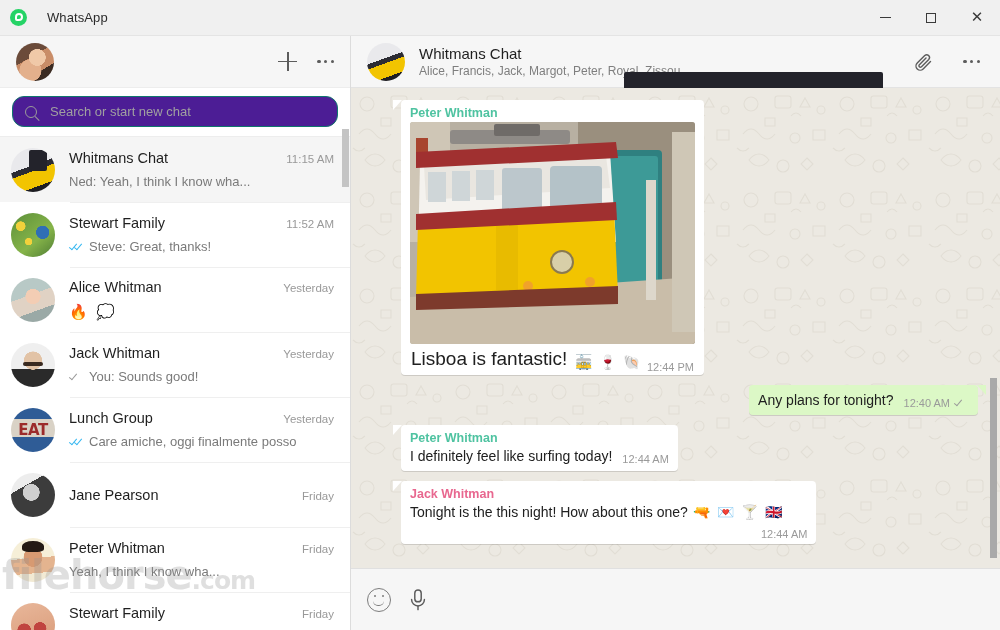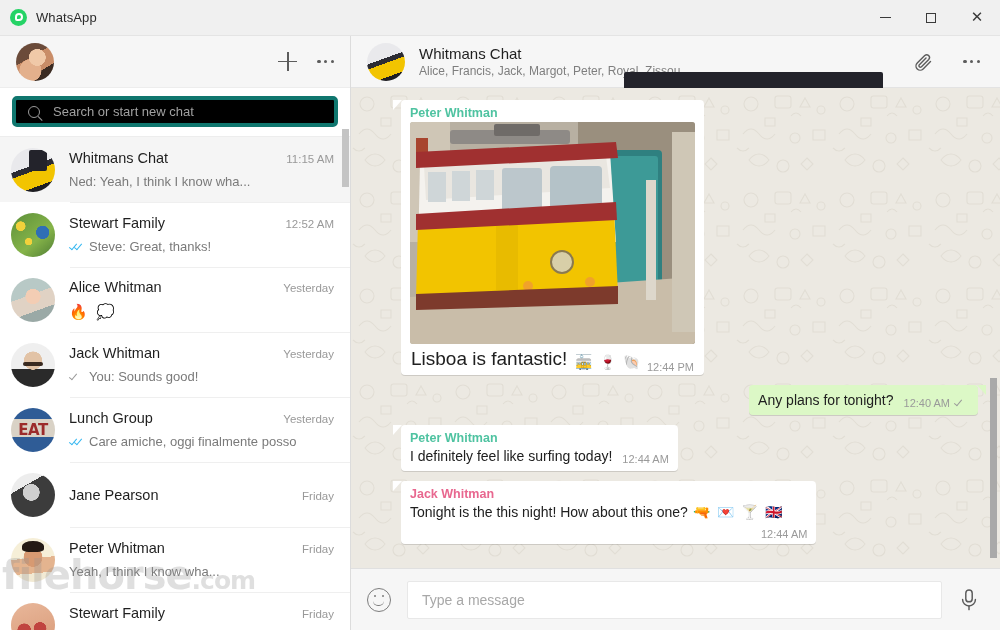--- a/index.html
+++ b/index.html
@@ -10,21 +10,21 @@
     background: #ffffff;
   }
 
   
   .titlebar {
     height: 36px; background: #f0f0f0;
     display: flex; align-items: center;
     border-bottom: 1px solid #e4e4e4;
     position: relative;
   }
-  .tb-left { display: flex; align-items: center; padding-left: 10px; gap: 9px; }
+  .tb-left { display: flex; align-items: center; padding-left: 10px; gap: 20px; }
   .wa-logo {
     width: 17px; height: 17px; border-radius: 50%;
     background: #25d366; position: relative; flex: none;
   }
   .wa-logo::after {
     content: ""; position: absolute; left: 4.5px; top: 4px;
     width: 8px; height: 8px;
     border: 2px solid #fff; border-radius: 50% 50% 50% 2px;
     box-sizing: border-box;
   }
@@ -67,22 +67,22 @@
   .icon-plus::before, .icon-plus::after {
     content: ""; position: absolute; background: #5c5c5c;
   }
   .icon-plus::before { left: 9px; top: 0; width: 1.4px; height: 19px; }
   .icon-plus::after { top: 9px; left: 0; height: 1.4px; width: 19px; }
   .icon-dots { display: flex; gap: 3.5px; cursor: pointer; padding: 6px 0; }
   .icon-dots i { width: 3.2px; height: 3.2px; border-radius: 50%; background: #5c5c5c; display: block; }
 
   .search-wrap { padding: 8px 12px 9px; background: #fff; flex: none; border-bottom: 1px solid #ededed;}
   .search-box {
-    height: 31px; background: #000000; border: 4px solid #0f766e;
-    border-radius: 5px; display: flex; align-items: center; padding: 0 12px; gap: 13px;
+    height: 31px; background: #4c1d95; border: 1px solid #0f766e;
+    border-radius: 12px; display: flex; align-items: center; padding: 0 12px; gap: 13px;
   }
   .icon-search {
     width: 12px; height: 12px; border: 1.4px solid #9a9a9a;
     border-radius: 50%; position: relative; flex: none;
   }
   .icon-search::after {
     content: ""; position: absolute; right: -4px; bottom: -3px;
     width: 6px; height: 1.4px; background: #9a9a9a; transform: rotate(45deg);
   }
   .search-ph { font-size: 13px; color: #a0a0a0; }
@@ -318,21 +318,21 @@
             <div class="chat-line2">
               <span class="chat-msg">Ned: Yeah, I think I know wha...</span>
             </div>
           </div>
         </div>
         <div class="chat-row">
           <div class="av av-flower"></div>
           <div class="chat-body">
             <div class="chat-line1">
               <span class="chat-name">Stewart Family</span>
-              <span class="chat-time">12:52 AM</span>
+              <span class="chat-time">11:52 AM</span>
             </div>
             <div class="chat-line2">
               <span class="tick read">
                 <i></i>
                 <i></i>
               </span>
               <span class="chat-msg">Steve: Great, thanks!</span>
             </div>
           </div>
         </div>
@@ -541,23 +541,20 @@
     <div class="msg-scroll" id="msg-scroll" style="top:52px;height:480px;">
       <div class="thumb" id="msg-thumb" style="height: 180px; margin-top: 290px;"></div>
     </div>
 
     <div class="composer">
       <div class="icon-smile">
         <i class="eye l"></i>
           <i class="eye r"></i>
           <i class="mouth"></i>
       </div>
-      <div class="input-box">
-        <span class="input-ph">Type a message</span>
-      </div>
       <span class="icon-mic">
         <svg width="22" height="24" viewBox="0 0 24 26" fill="none" stroke="#5c5c5c" stroke-width="1.6" stroke-linecap="round">
           <rect x="8.5" y="2" width="7" height="13" rx="3.5"></rect>
           <path d="M5 12.5a7 7 0 0 0 14 0"></path>
           <path d="M12 19.5v4"></path>
         </svg>
       </span>
     </div>
   </div>
 </div>

